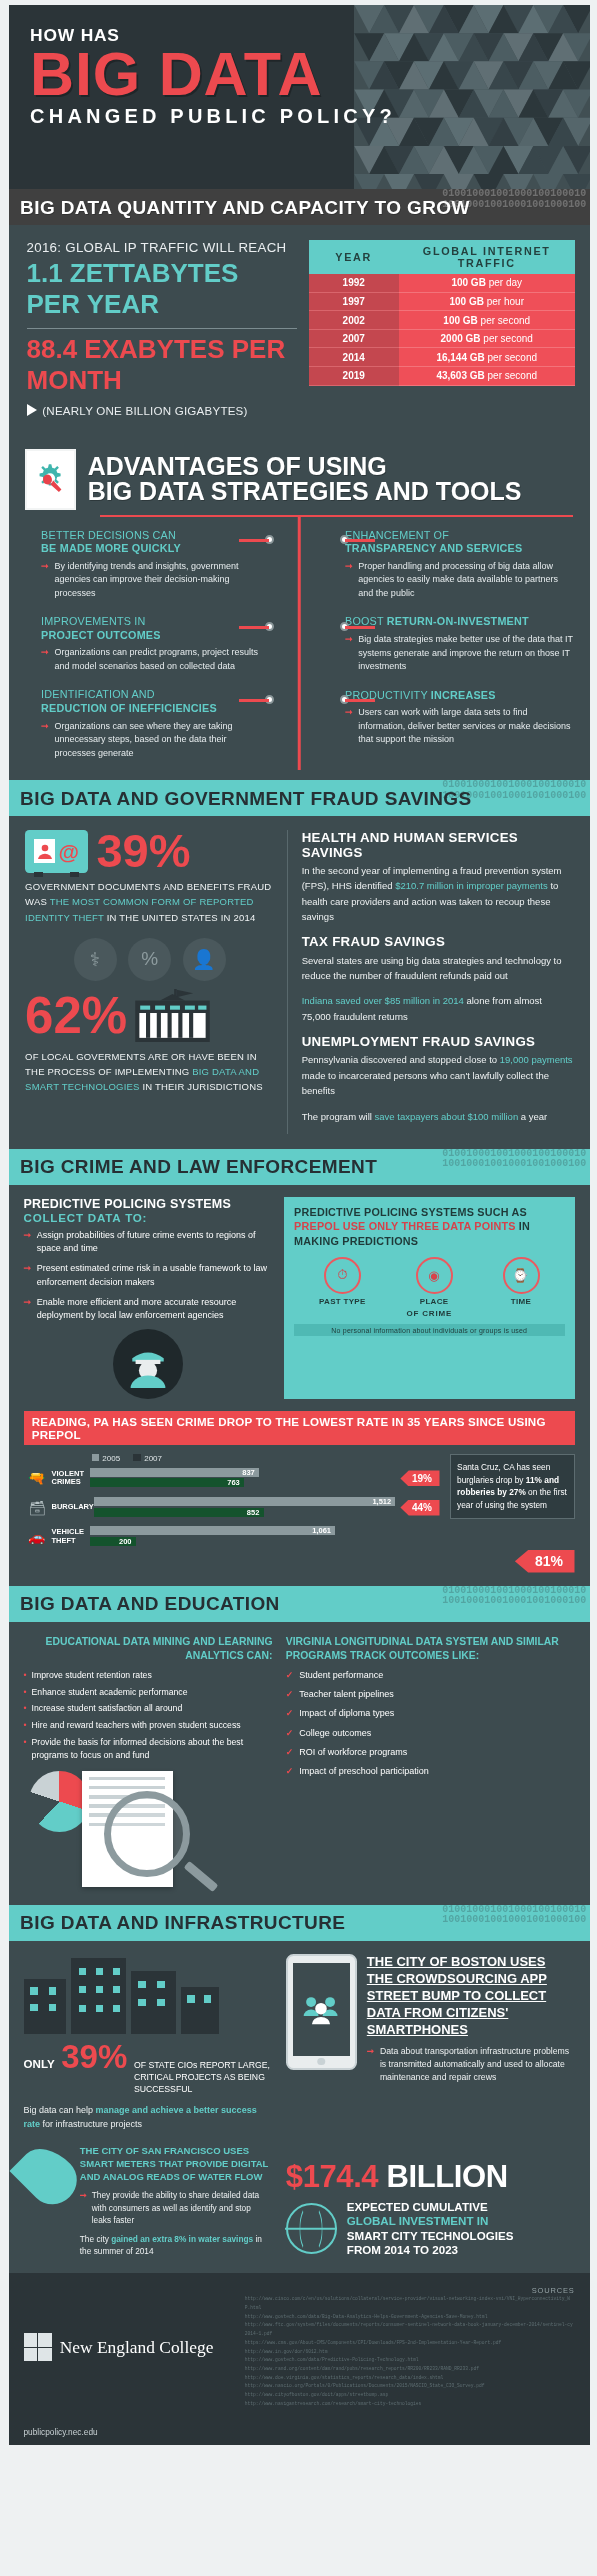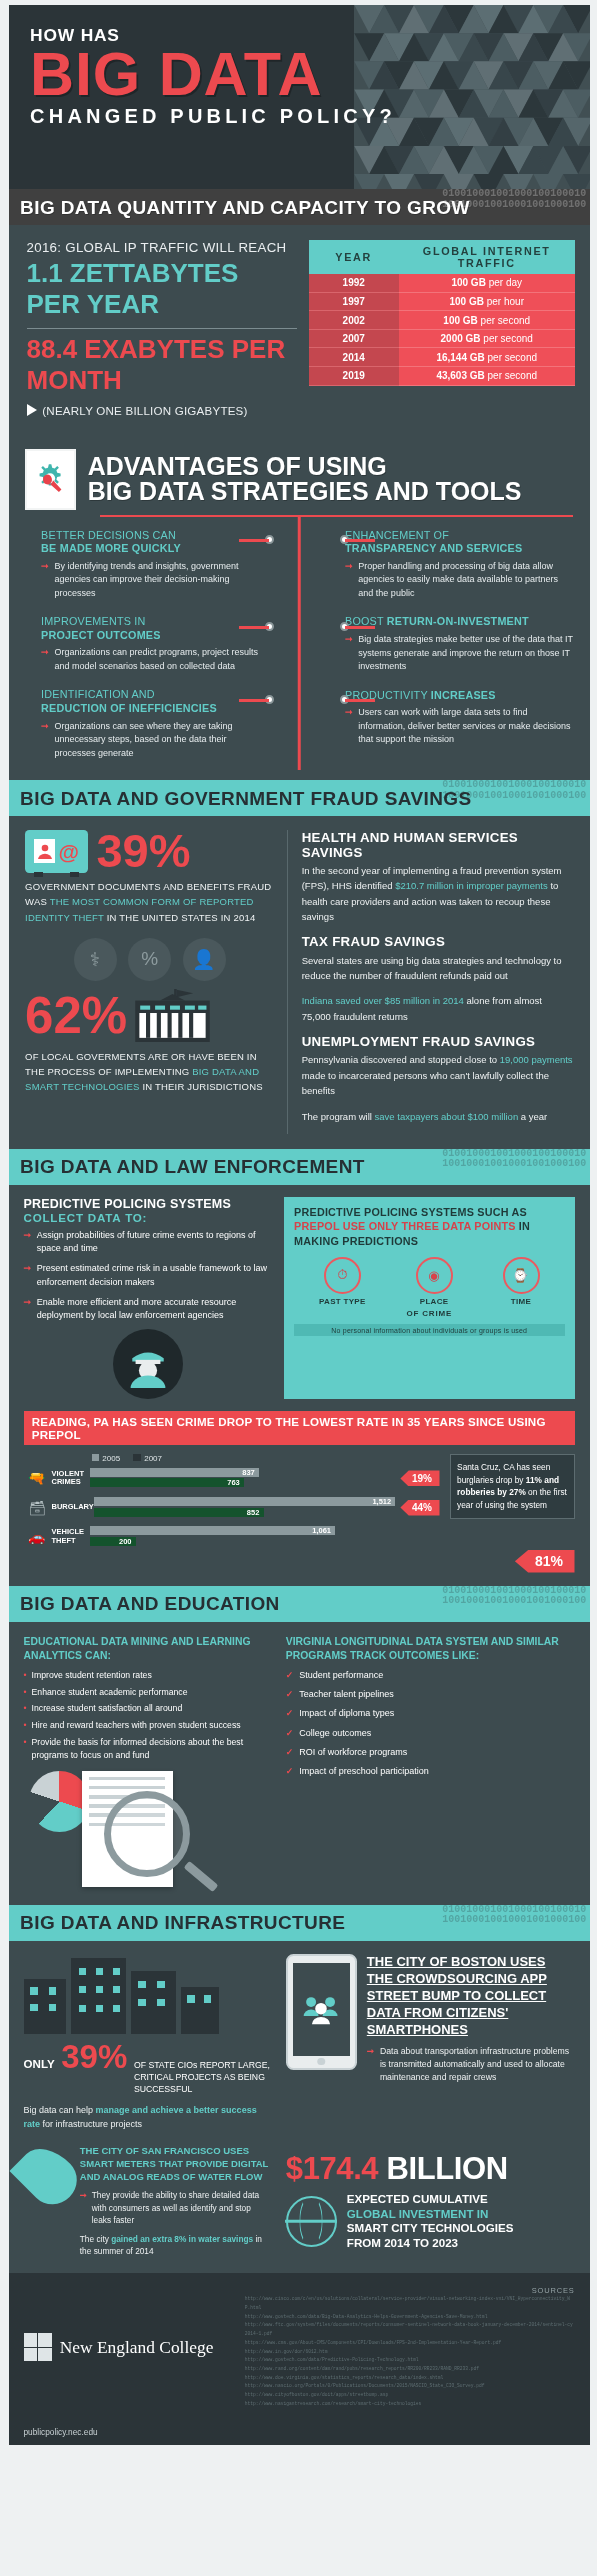--- a/index.html
+++ b/index.html
@@ -168,21 +168,21 @@
      padding:6.6px; font-size:8.3px; line-height:1.5; align-self:flex-start; }
   .big81 { text-align:right; margin-top:-5px; }
   .big81 span { background:#ed4a4f; color:#fff; font-weight:bold; font-size:14px;
      padding:3.3px 11.6px 3.3px 20px; display:inline-block;
      clip-path: polygon(13.3px 0,100% 0,100% 100%,13.3px 100%, 0 50%); }
 
   
   .edu { background:#3d4b4f; padding:13.3px 15px; display:flex; gap:13.3px; }
   .edu-left { flex:0 0 249px; }
   .edu-h { font-family:"Liberation Sans Narrow","Liberation Sans",sans-serif;
-     font-weight:bold; font-size:10.4px; line-height:1.3; color:#62cdc8; margin-bottom:6.6px;}
+     font-weight:bold; font-size:10.4px; line-height:1.3; color:#62cdc8; margin-bottom:6.6px;text-align:right;}
   .edu-li { display:flex; gap:5px; font-size:8.7px; line-height:1.45; margin-bottom:4.2px;}
   .edu-li .dash { color:#ed4a4f; }
   .edu-right { flex:1; }
   .edu-rh { font-family:"Liberation Sans Narrow","Liberation Sans",sans-serif;
      font-weight:bold; font-size:10.4px; line-height:1.3; color:#62cdc8; margin-bottom:6.6px;}
   .chk { display:flex; gap:5.8px; font-size:9px; line-height:1.5; margin-bottom:5.8px; }
   .chk .tick { color:#ed4a4f; font-weight:bold; }
   .edu-art { position:relative; height:125px; margin-top:5px; }
   .doc { position:absolute; left:58px; top:5px; width:91px;height:116px;background:#fff;
      box-shadow:0 1.7px 5px rgba(0,0,0,.3); }
@@ -213,21 +213,21 @@
      border:2.5px solid #c9d2d5; position:relative; flex:0 0 71px; }
   .phone .scr { position:absolute; inset:7.5px 5px 11.6px; background:#3d4b4f;
      display:flex;align-items:center;justify-content:center; }
   .phone .home { position:absolute; bottom:2.5px; left:50%;transform:translateX(-50%);
      width:7.5px;height:7.5px;border-radius:50%;background:#c9d2d5; }
   .boston-h { font-family:"Liberation Sans Narrow","Liberation Sans",sans-serif;
      font-weight:bold; font-size:13px; line-height:1.3; color:#fff;text-decoration:underline; }
   .boston-b { display:flex;gap:5.8px; font-size:8.7px;line-height:1.5;margin-top:6.6px;color:#eef1f2;}
   .boston-note { font-size:8.7px; line-height:1.5; margin-top:8.3px; color:#eef1f2; }
 
-  .infra-bot { display:flex; gap:13.3px; margin-top:13.3px; align-items:center; }
+  .infra-bot { display:flex; gap:13.3px; margin-top:13.3px; align-items:flex-end; }
   .sf { flex:0 0 249px; display:flex; gap:8.3px; }
   .drop { width:48px;height:61px;background:#62cdc8; flex:0 0 48px;
      border-radius:50% 50% 50% 50% / 62% 62% 38% 38%;
      transform:rotate(-45deg); border-top-left-radius:0; }
   .sf-h { font-family:"Liberation Sans Narrow","Liberation Sans",sans-serif;
      font-weight:bold; font-size:9.5px; line-height:1.35; color:#fff; }
   .sf-b { display:flex;gap:5px;font-size:8.3px;line-height:1.5;margin-top:5.8px;color:#eef1f2;}
   .sf-note { font-size:8.3px;line-height:1.5;margin-top:6.6px;color:#eef1f2; }
   .money { flex:1; }
   .money-top { font-family:"Liberation Sans Narrow","Liberation Sans",sans-serif;
@@ -571,21 +571,21 @@
           <div class="fr-h">TAX FRAUD SAVINGS</div>
           <div class="fr-p"><span>Several states are using big data strategies and technology to reduce the number of fraudulent refunds paid out</span><span></span></div>
           <div class="fr-p"><span></span><span class="tealtxt">Indiana saved over $85 million in 2014</span><span> alone from almost 75,000 fraudulent returns</span></div>
           <div class="fr-h">UNEMPLOYMENT FRAUD SAVINGS</div>
           <div class="fr-p"><span>Pennsylvania discovered and stopped close to </span><span class="tealtxt">19,000 payments</span><span> made to incarcerated persons who can't lawfully collect the benefits</span></div>
           <div class="fr-p"><span>The program will </span><span class="tealtxt">save taxpayers about $100 million</span><span> a year</span></div>
         </div>
   </div>
 
   <div class="bar teal">
-    <span>BIG DATA AND LAW ENFORCEMENT</span>
+    <span>BIG CRIME AND LAW ENFORCEMENT</span>
     <span class="binary">010010001001000100100010<br>100100010010001001000100</span>
   </div>
   <div class="law">
     <div class="law-top">
       <div class="law-left">
         <div class="pp-h">PREDICTIVE POLICING SYSTEMS</div>
         <div class="pp-sub">COLLECT DATA TO:</div>
         <div id="pp-items">
               <div class="pp-item">
                 <span class="arrow">➞</span>

